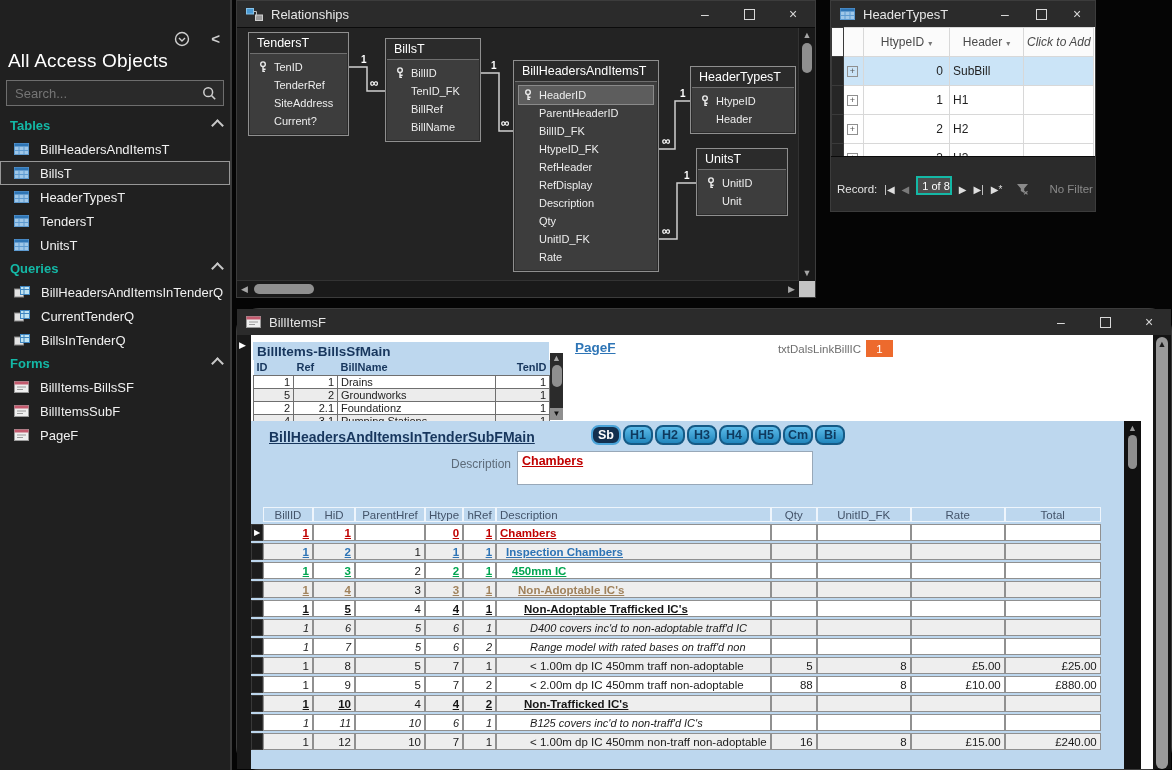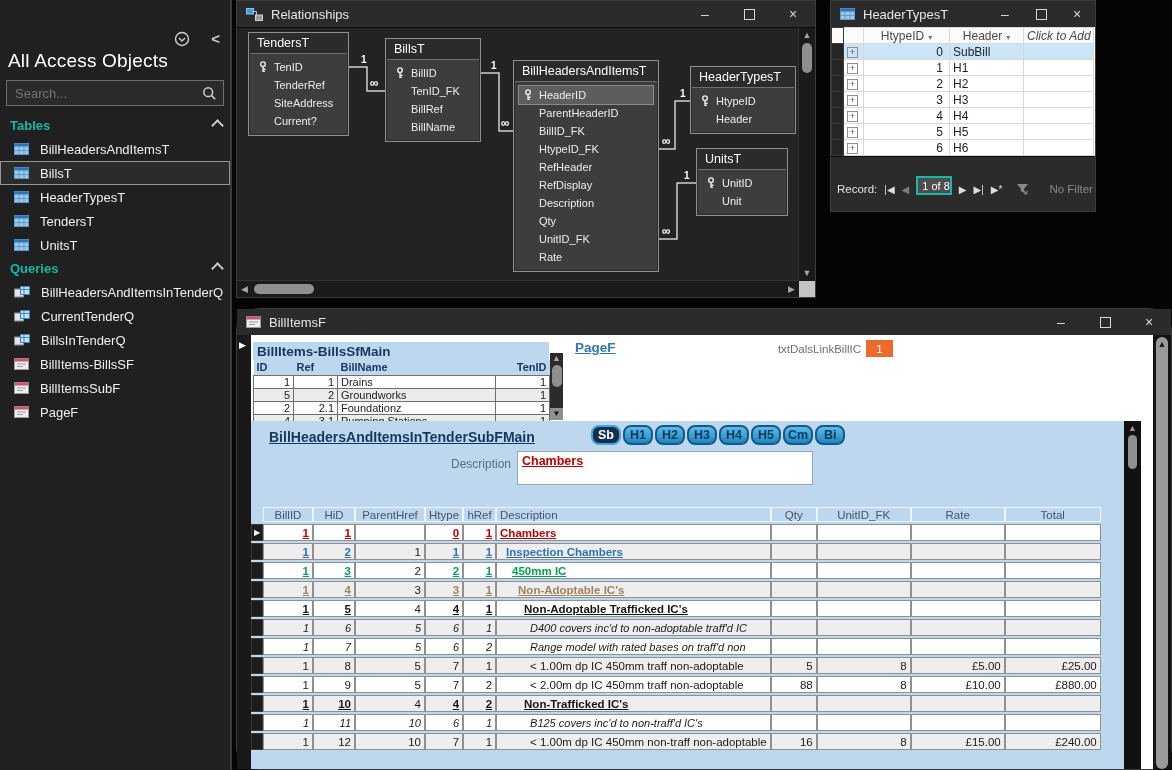--- a/index.html
+++ b/index.html
@@ -36,21 +36,21 @@
   #rel-svg{position:absolute;left:0;top:0;}
   .sb-v{position:absolute;right:0;top:0;width:16px;bottom:16px;background:#1a1a1a;border-left:1px solid #333;}
   .sb-h{position:absolute;left:0;bottom:0;right:16px;height:16px;background:#1a1a1a;border-top:1px solid #333;display:flex;align-items:center;}
   .sb-corner{position:absolute;right:0;bottom:0;width:16px;height:16px;background:#c4c4c4;}
   .arr{color:#a6a6a6;font-size:9px;line-height:1;}
   .thumb-h{width:60px;height:10px;background:#8f8f8f;border-radius:5px;margin-left:6px;}
   .thumb-v{width:10px;height:30px;background:#8f8f8f;border-radius:5px;margin:3px auto;}
   
   #ht-sheet{position:absolute;left:0;top:26px;right:0;bottom:22px;background:#fff;overflow:hidden;}
   #ht-table{border-collapse:collapse;table-layout:fixed;width:262px;font-size:12px;color:#1f1f1f;}
-  #ht-table td{border:1px solid #d8d8d8;height:16px;padding:0 3px;overflow:hidden;white-space:nowrap;box-sizing:border-box;}
+  #ht-table td{border:1px solid #d8d8d8;height:16px;padding:7px 3px;overflow:hidden;white-space:nowrap;box-sizing:border-box;}
   #ht-table td.selcol{background:#262626;border:1px solid #3a3a3a;width:12px;padding:0;color:#cdcdcd;text-align:center;font-size:11px;}
   #ht-table tr.hdr td{color:#4a4a4a;text-align:center;background:#fbfbfb;}
   #ht-table tr.hdr td.clickadd{font-style:italic;}
   #ht-table td.num{text-align:right;padding-right:6px;}
   #ht-table tr.sel td.data{background:#cbe4f7;}
   .plusbox{display:inline-block;width:9px;height:9px;border:1px solid #8f8f8f;color:#555;font-size:9px;line-height:8px;text-align:center;vertical-align:middle;}
   .sortglyph{font-size:8px;color:#777;margin-left:4px;}
   .recbar{position:absolute;left:0;bottom:0;right:0;height:22px;background:#2b2b2b;border-top:1px solid #0b0b0b;display:flex;align-items:flex-end;gap:7px;padding:16px 6px;color:#e3e3e3;font-size:11.5px;white-space:nowrap;overflow:hidden;}
   .recbar .navg{font-size:10px;color:#dedede;}
   .recbar .dim{color:#7a7a7a;}
@@ -207,20 +207,24 @@
         </div>
         <div class="nav-item">
           <span style="display: flex;">
             <svg width="16" height="12" viewBox="0 0 16 12">
               <rect x="0.5" y="3" width="9" height="8" fill="#e3e3e3" stroke="#8a8a8a"></rect>
               <rect x="6.5" y="0.5" width="9" height="8" fill="#bfe3f2" stroke="#3e85c0"></rect>
               <path d="M6.5 3.5h9 M10 0.5v8" stroke="#3e85c0" fill="none"></path>
             </svg>
           </span>
           <span>BillsInTenderQ</span>
+        </div>
+        <div class="sec-hdr">
+          <span>Forms</span>
+          <span class="chev-up"></span>
         </div>
         <div class="nav-item">
           <span style="display: flex;">
             <svg width="15" height="12" viewBox="0 0 15 12">
               <rect x="0.5" y="0.5" width="14" height="11" fill="#efefef" stroke="#9a9a9a"></rect>
               <rect x="0.5" y="0.5" width="14" height="3" fill="#c45a6e"></rect>
               <path d="M3 6h9 M3 8.5h6" stroke="#9a9a9a"></path>
             </svg>
           </span>
           <span>BillItems-BillsSF</span>

